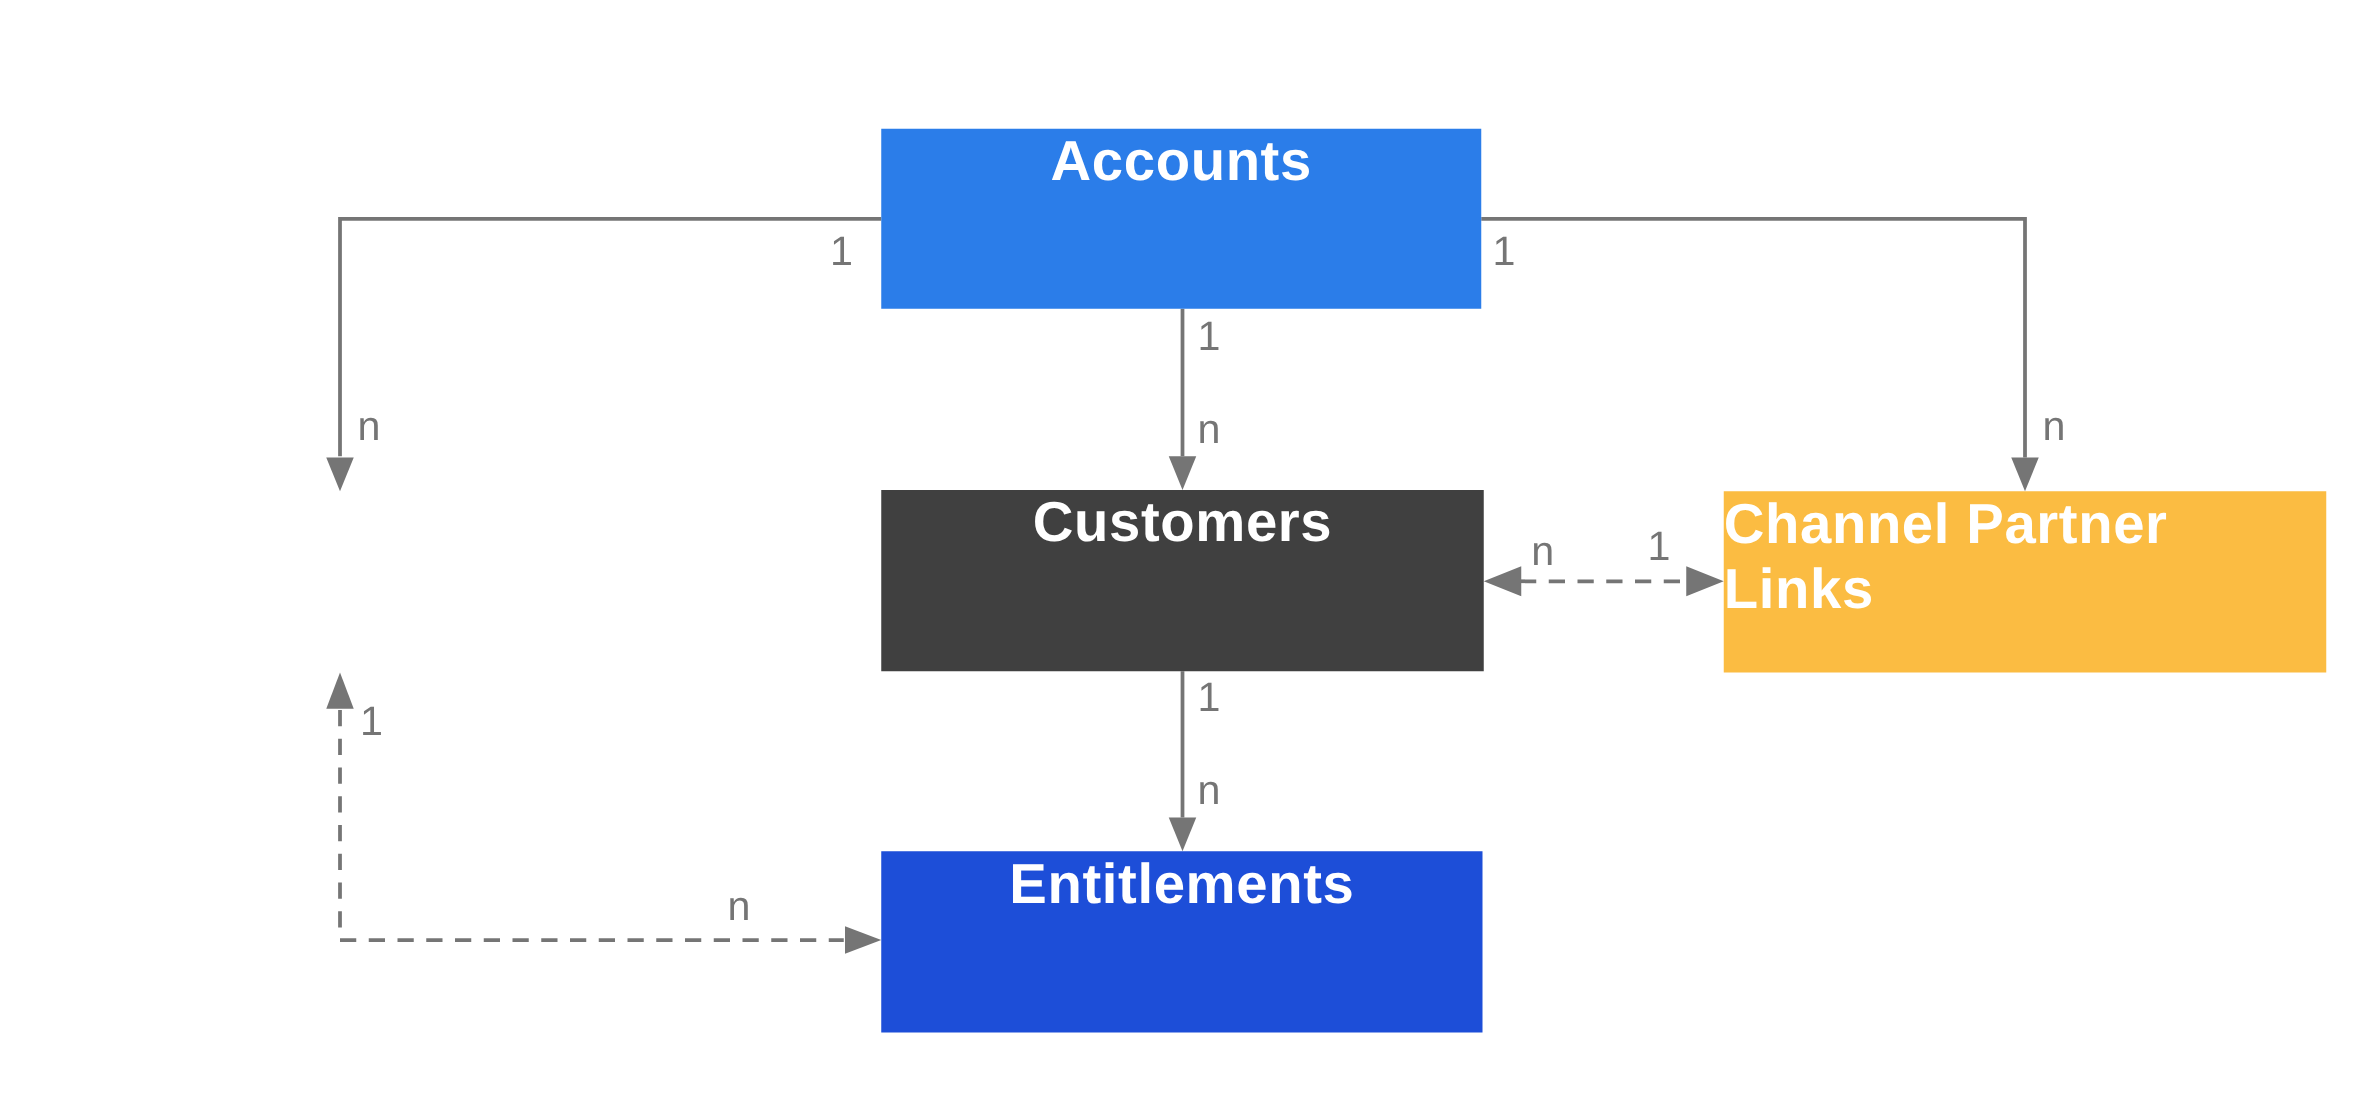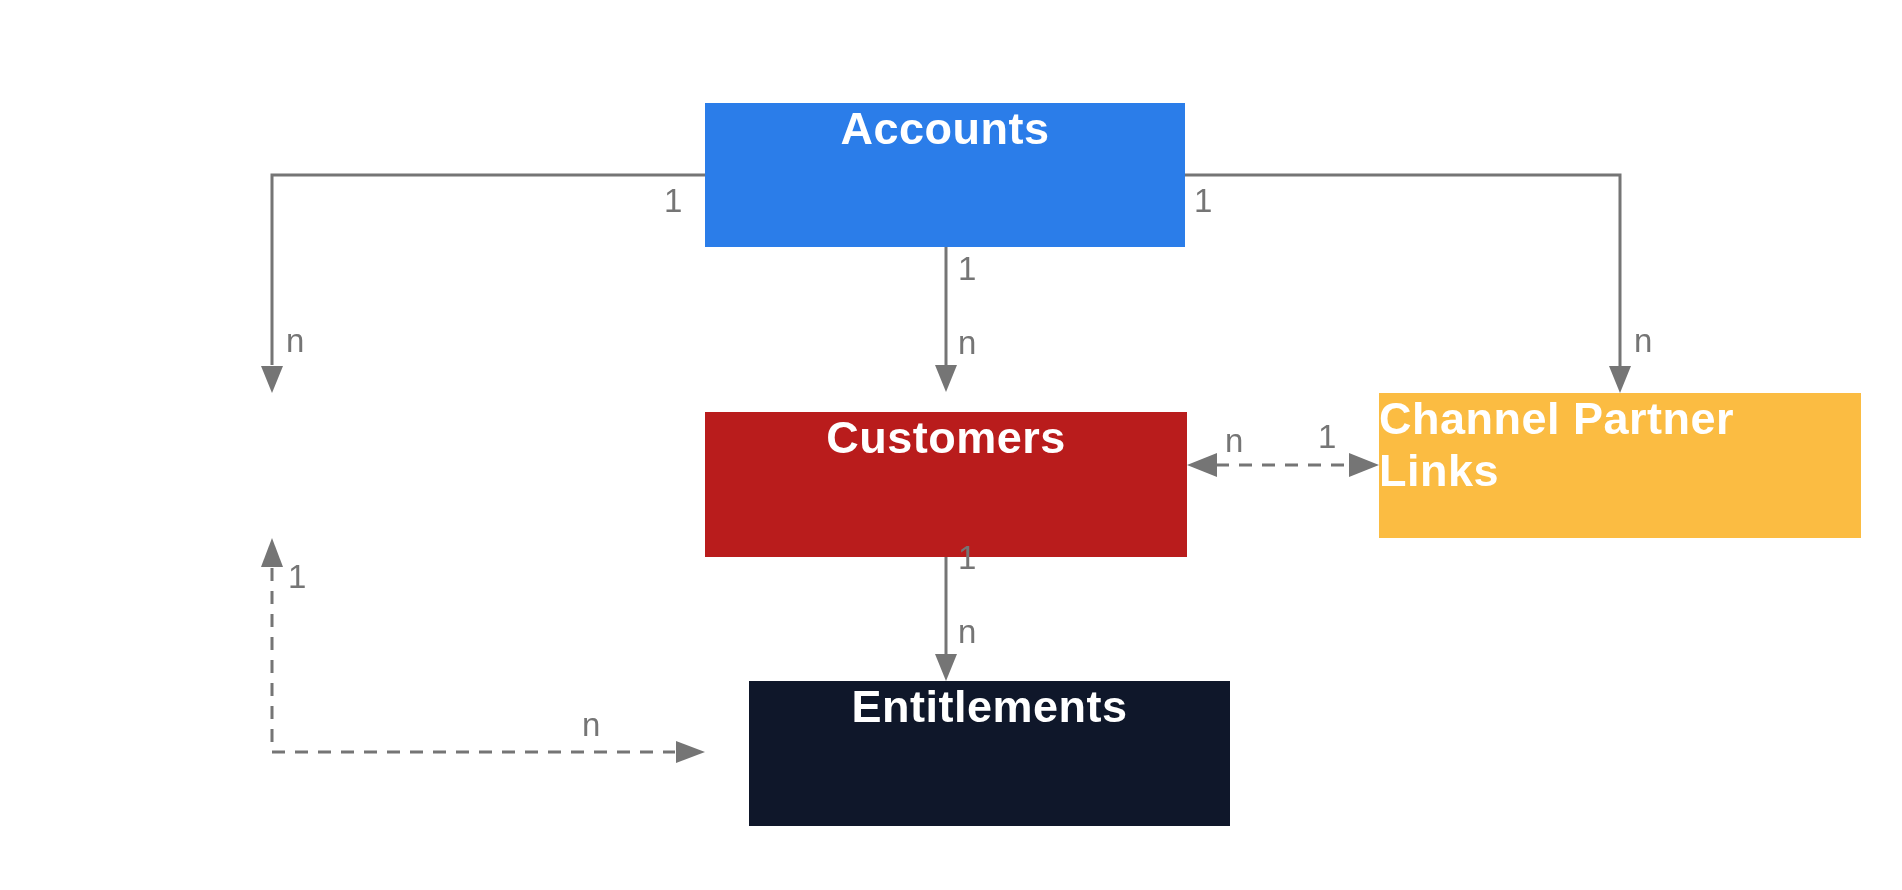--- a/index.html
+++ b/index.html
@@ -75,29 +75,29 @@
       <polygon points="272,538 261,567 283,567" style="fill: rgb(117, 117, 117);"></polygon>
       <polygon points="705,752 676,741 676,763" style="fill: rgb(117, 117, 117);"></polygon>
     </g>
   </svg>
 
   <div class="node node-accounts" style="background-color: rgb(43, 125, 233);">
     <span>Accounts</span>
   </div>
 
 
-  <div class="node node-customers" style="background-color: #b91c1c; margin-top: 20px;">
+  <div class="node node-customers" style="background-color: #404040;">
     <span>Customers</span>
   </div>
 
   <div class="node node-cpl" style="background-color: rgb(251, 188, 66);">
     <span>Channel Partner Links</span>
   </div>
 
-  <div class="node node-entitlements" style="background-color: #0f172a; margin-left: 44px;">
+  <div class="node node-entitlements" style="background-color: #1d4ed8;">
     <span>Entitlements</span>
   </div>
 
 
   <span class="edge-label lbl-acc-off-1">1</span>
   <span class="edge-label lbl-acc-off-n">n</span>
 
   <span class="edge-label lbl-acc-cus-1">1</span>
   <span class="edge-label lbl-acc-cus-n">n</span>
 

